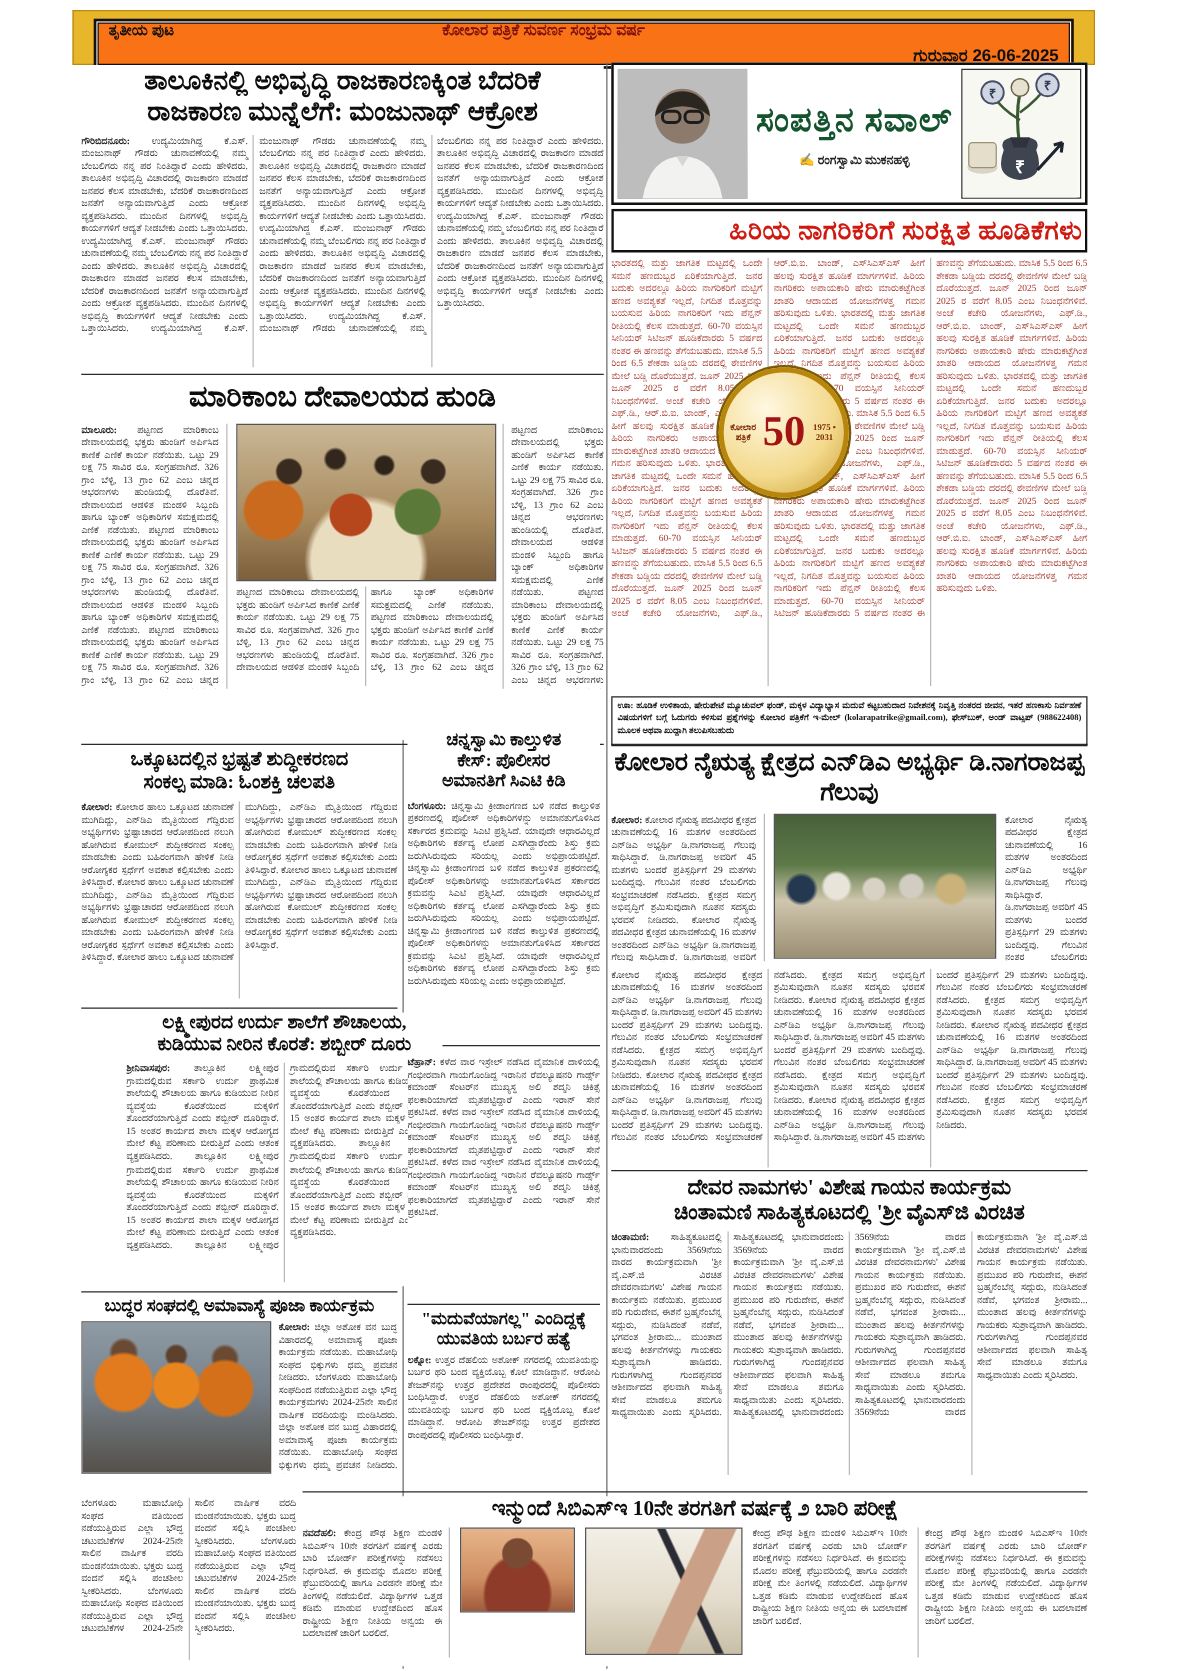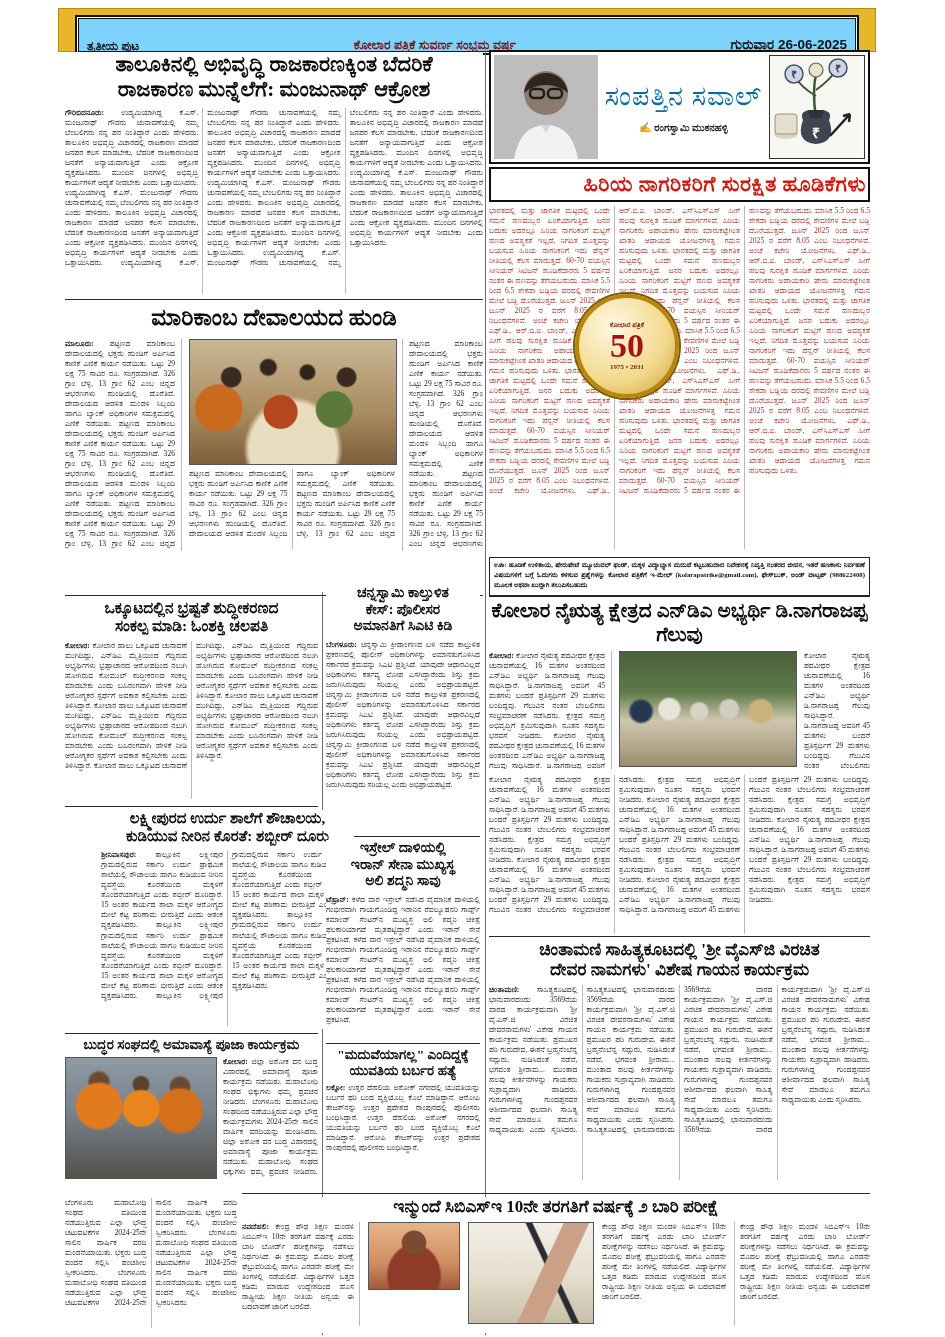--- a/index.html
+++ b/index.html
@@ -1,52 +1,52 @@
 <!DOCTYPE html>
 <html><head>
 <meta charset="utf-8">
 <style>
   html,body{margin:0;padding:0;background:#e8e8e4;}
   #page{position:relative;width:945px;height:1337px;background:#ffffff;margin:0 auto;
         font-family:"Liberation Serif",serif;overflow:hidden;}
   
   #mast-strip{position:absolute;left:58px;top:8px;width:816px;height:42px;background:#e7b62a;
       border:1px solid #b98a12;}
-  #mast-box{position:absolute;left:16px;top:6px;right:16px;height:40px;background:#7dd3fc;
+  #mast-box{position:absolute;left:16px;top:6px;right:16px;height:40px;background:#f97316;
       border:2px solid #111;box-shadow:inset 0 0 0 1px #fff, inset 0 0 0 2px #111;
-      display:flex;align-items:flex-end;justify-content:space-between;padding:0 10px;box-sizing:border-box;
+      display:flex;align-items:flex-start;justify-content:space-between;padding:0 10px;box-sizing:border-box;
       font-family:"Liberation Sans",sans-serif;}
   .mast-left{font-weight:bold;font-size:12px;color:#111;}
   .mast-center{font-weight:bold;font-size:12.5px;color:#7e0f0f;}
   .mast-right{font-weight:bold;font-size:13.5px;color:#101010;margin-top:20px;}
   
   .art{position:absolute;overflow:hidden;background:#fff;box-sizing:border-box;}
   .hl{font-weight:bold;text-align:center;color:#0d0d0d;line-height:1.18;}
   .body{font-size:7.6px;line-height:1.32;text-align:justify;color:#222;overflow:hidden;}
   .cols2{column-count:2;column-gap:9px;column-rule:1px solid #b9b9b9;}
   .cols3{column-count:3;column-gap:9px;column-rule:1px solid #b9b9b9;}
   .cols4{column-count:4;column-gap:9px;column-rule:1px solid #b9b9b9;}
   .dl{font-weight:bold;}
   .red{color:#a33327;}
   .rule-h{position:absolute;background:#2a2a2a;height:1px;}
   .rule-v{position:absolute;background:#6d6d6d;width:1px;}
   
   #saval-box{position:absolute;left:489px;top:50px;width:381px;height:114px;border:2px solid #101010;
       display:flex;align-items:stretch;padding:3px;box-sizing:border-box;gap:4px;background:#fff;}
   .author-ph{width:104px;background:linear-gradient(180deg,#d9d9d9,#9f9f9f);position:relative;flex:none;}
   .saval-mid{flex:1;display:flex;flex-direction:column;align-items:center;justify-content:center;}
-  .saval-title{font-size:27px;font-weight:normal;color:#0369a1;letter-spacing:1px;}
+  .saval-title{font-size:27px;font-weight:bold;color:#14532d;letter-spacing:1px;}
   .saval-byline{font-size:10px;color:#222;margin-top:10px;font-weight:bold;}
   .plant-ph{width:94px;border:1px solid #333;background:#fafaf6;flex:none;position:relative;}
   
   #red-hl-box{border:2px solid #101010;padding:3px 2px;margin-bottom:4px;}
   #red-hl-box .hl{color:#cf1a12;font-size:21px;letter-spacing:0.5px;text-align:right;}
   #logo50{position:absolute;left:86px;top:88px;width:96px;height:96px;border-radius:50%;
       background:radial-gradient(circle at 35% 30%,#fff8e2,#f3d98b 60%,#caa23a);
-      border:4px solid #b8860b;box-shadow:0 0 0 2px #7c5a06;display:flex;flex-direction:column;
+      border:4px solid #b8860b;box-shadow:0 0 0 2px #7c5a06;display:flex;
       align-items:center;justify-content:center;text-align:center;z-index:4;}
   #logo50 .l-top{font-size:7px;font-weight:bold;color:#7c2a06;}
   #logo50 .l-num{font-size:34px;font-weight:bold;color:#a31313;line-height:1;}
   #logo50 .l-sub{font-size:7px;font-weight:bold;color:#7c2a06;}
   #contact-box{position:absolute;left:489px;top:557px;width:381px;height:40px;border:1px solid #222;
       padding:2px 4px;box-sizing:border-box;font-size:6.8px;line-height:1.45;font-weight:bold;
       color:#111;text-align:justify;overflow:hidden;}
   
   .ph{position:relative;overflow:hidden;flex:none;}
   .hundi-ph{background:
@@ -244,35 +244,30 @@
       <div>ಲಕ್ಷ್ಮೀಪುರದ ಉರ್ದು ಶಾಲೆಗೆ ಶೌಚಾಲಯ,</div>
       <div>ಕುಡಿಯುವ ನೀರಿನ ಕೊರತೆ: ಶಬ್ಬೀರ್ ದೂರು</div>
     </div>
     <div class="body cols2" style="height:176px;margin-top:5px;">
       <span class="dl">ಶ್ರೀನಿವಾಸಪುರ:</span>
       <span>ತಾಲ್ಲೂಕಿನ ಲಕ್ಷ್ಮೀಪುರ ಗ್ರಾಮದಲ್ಲಿರುವ ಸರ್ಕಾರಿ ಉರ್ದು ಪ್ರಾಥಮಿಕ ಶಾಲೆಯಲ್ಲಿ ಶೌಚಾಲಯ ಹಾಗೂ ಕುಡಿಯುವ ನೀರಿನ ವ್ಯವಸ್ಥೆಯ ಕೊರತೆಯಿಂದ ಮಕ್ಕಳಿಗೆ ತೊಂದರೆಯಾಗುತ್ತಿದೆ ಎಂದು ಶಬ್ಬೀರ್ ದೂರಿದ್ದಾರೆ. 15 ಅಂತರ ಕಾರ್ಯದ ಶಾಲಾ ಮಕ್ಕಳ ಆರೋಗ್ಯದ ಮೇಲೆ ಕೆಟ್ಟ ಪರಿಣಾಮ ಬೀರುತ್ತಿದೆ ಎಂದು ಆತಂಕ ವ್ಯಕ್ತಪಡಿಸಿದರು.  ತಾಲ್ಲೂಕಿನ ಲಕ್ಷ್ಮೀಪುರ ಗ್ರಾಮದಲ್ಲಿರುವ ಸರ್ಕಾರಿ ಉರ್ದು ಪ್ರಾಥಮಿಕ ಶಾಲೆಯಲ್ಲಿ ಶೌಚಾಲಯ ಹಾಗೂ ಕುಡಿಯುವ ನೀರಿನ ವ್ಯವಸ್ಥೆಯ ಕೊರತೆಯಿಂದ ಮಕ್ಕಳಿಗೆ ತೊಂದರೆಯಾಗುತ್ತಿದೆ ಎಂದು ಶಬ್ಬೀರ್ ದೂರಿದ್ದಾರೆ. 15 ಅಂತರ ಕಾರ್ಯದ ಶಾಲಾ ಮಕ್ಕಳ ಆರೋಗ್ಯದ ಮೇಲೆ ಕೆಟ್ಟ ಪರಿಣಾಮ ಬೀರುತ್ತಿದೆ ಎಂದು ಆತಂಕ ವ್ಯಕ್ತಪಡಿಸಿದರು.  ತಾಲ್ಲೂಕಿನ ಲಕ್ಷ್ಮೀಪುರ ಗ್ರಾಮದಲ್ಲಿರುವ ಸರ್ಕಾರಿ ಉರ್ದು ಪ್ರಾಥಮಿಕ ಶಾಲೆಯಲ್ಲಿ ಶೌಚಾಲಯ ಹಾಗೂ ಕುಡಿಯುವ ನೀರಿನ ವ್ಯವಸ್ಥೆಯ ಕೊರತೆಯಿಂದ ಮಕ್ಕಳಿಗೆ ತೊಂದರೆಯಾಗುತ್ತಿದೆ ಎಂದು ಶಬ್ಬೀರ್ ದೂರಿದ್ದಾರೆ. 15 ಅಂತರ ಕಾರ್ಯದ ಶಾಲಾ ಮಕ್ಕಳ ಆರೋಗ್ಯದ ಮೇಲೆ ಕೆಟ್ಟ ಪರಿಣಾಮ ಬೀರುತ್ತಿದೆ ಎಂದು ಆತಂಕ ವ್ಯಕ್ತಪಡಿಸಿದರು.  ತಾಲ್ಲೂಕಿನ ಲಕ್ಷ್ಮೀಪುರ ಗ್ರಾಮದಲ್ಲಿರುವ ಸರ್ಕಾರಿ ಉರ್ದು ಪ್ರಾಥಮಿಕ ಶಾಲೆಯಲ್ಲಿ ಶೌಚಾಲಯ ಹಾಗೂ ಕುಡಿಯುವ ನೀರಿನ ವ್ಯವಸ್ಥೆಯ ಕೊರತೆಯಿಂದ ಮಕ್ಕಳಿಗೆ ತೊಂದರೆಯಾಗುತ್ತಿದೆ ಎಂದು ಶಬ್ಬೀರ್ ದೂರಿದ್ದಾರೆ. 15 ಅಂತರ ಕಾರ್ಯದ ಶಾಲಾ ಮಕ್ಕಳ ಆರೋಗ್ಯದ ಮೇಲೆ ಕೆಟ್ಟ ಪರಿಣಾಮ ಬೀರುತ್ತಿದೆ ಎಂದು ಆತಂಕ ವ್ಯಕ್ತಪಡಿಸಿದರು. </span>
     </div>
   </div>
 
   <div class="art" style="left:326px;top:840px;width:154px;height:200px;">
-    <div class="hl" style="font-size:14px;">
-      <div>ಇಸ್ರೇಲ್ ದಾಳಿಯಲ್ಲಿ</div>
-      <div>ಇರಾನ್ ಸೇನಾ ಮುಖ್ಯಸ್ಥ</div>
-      <div>ಅಲಿ ಶದ್ಮನಿ ಸಾವು</div>
-    </div>
     <div class="body" style="height:140px;margin-top:5px;">
       <span class="dl">ಟೆಹ್ರಾನ್:</span>
       <span>ಕಳೆದ ವಾರ ಇಸ್ರೇಲ್ ನಡೆಸಿದ ವೈಮಾನಿಕ ದಾಳಿಯಲ್ಲಿ ಗಂಭೀರವಾಗಿ ಗಾಯಗೊಂಡಿದ್ದ ಇರಾನಿನ ರೆವಲ್ಯೂಷನರಿ ಗಾರ್ಡ್ಸ್ ಕಮಾಂಡ್ ಸೆಂಟರ್‌ನ ಮುಖ್ಯಸ್ಥ ಅಲಿ ಶದ್ಮನಿ ಚಿಕಿತ್ಸೆ ಫಲಕಾರಿಯಾಗದೆ ಮೃತಪಟ್ಟಿದ್ದಾರೆ ಎಂದು ಇರಾನ್ ಸೇನೆ ಪ್ರಕಟಿಸಿದೆ.  ಕಳೆದ ವಾರ ಇಸ್ರೇಲ್ ನಡೆಸಿದ ವೈಮಾನಿಕ ದಾಳಿಯಲ್ಲಿ ಗಂಭೀರವಾಗಿ ಗಾಯಗೊಂಡಿದ್ದ ಇರಾನಿನ ರೆವಲ್ಯೂಷನರಿ ಗಾರ್ಡ್ಸ್ ಕಮಾಂಡ್ ಸೆಂಟರ್‌ನ ಮುಖ್ಯಸ್ಥ ಅಲಿ ಶದ್ಮನಿ ಚಿಕಿತ್ಸೆ ಫಲಕಾರಿಯಾಗದೆ ಮೃತಪಟ್ಟಿದ್ದಾರೆ ಎಂದು ಇರಾನ್ ಸೇನೆ ಪ್ರಕಟಿಸಿದೆ.  ಕಳೆದ ವಾರ ಇಸ್ರೇಲ್ ನಡೆಸಿದ ವೈಮಾನಿಕ ದಾಳಿಯಲ್ಲಿ ಗಂಭೀರವಾಗಿ ಗಾಯಗೊಂಡಿದ್ದ ಇರಾನಿನ ರೆವಲ್ಯೂಷನರಿ ಗಾರ್ಡ್ಸ್ ಕಮಾಂಡ್ ಸೆಂಟರ್‌ನ ಮುಖ್ಯಸ್ಥ ಅಲಿ ಶದ್ಮನಿ ಚಿಕಿತ್ಸೆ ಫಲಕಾರಿಯಾಗದೆ ಮೃತಪಟ್ಟಿದ್ದಾರೆ ಎಂದು ಇರಾನ್ ಸೇನೆ ಪ್ರಕಟಿಸಿದೆ. </span>
     </div>
   </div>
 
   <div class="art" style="left:489px;top:940px;width:381px;height:250px;">
     <div class="hl" style="font-size:17px;">
+      <div>ದೇವರ ನಾಮಗಳು' ವಿಶೇಷ ಗಾಯನ ಕಾರ್ಯಕ್ರಮ</div>
       <div>ಚಿಂತಾಮಣಿ ಸಾಹಿತ್ಯಕೂಟದಲ್ಲಿ 'ಶ್ರೀ ವೈಎಸ್‌ಜಿ ವಿರಚಿತ</div>
-      <div>ದೇವರ ನಾಮಗಳು' ವಿಶೇಷ ಗಾಯನ ಕಾರ್ಯಕ್ರಮ</div>
     </div>
     <div class="body cols4" style="height:195px;margin-top:5px;">
       <span class="dl">ಚಿಂತಾಮಣಿ:</span>
       <span>ಸಾಹಿತ್ಯಕೂಟದಲ್ಲಿ ಭಾನುವಾರದಂದು 3569ನೆಯ ವಾರದ ಕಾರ್ಯಕ್ರಮವಾಗಿ 'ಶ್ರೀ ವೈ.ಎಸ್.ಜಿ ವಿರಚಿತ ದೇವರನಾಮಗಳು' ವಿಶೇಷ ಗಾಯನ ಕಾರ್ಯಕ್ರಮ ನಡೆಯಿತು. ಪ್ರಮುಖರ ಪರಿ ಗುರುದೇವ, ಈಶನೆ ಬ್ರಹ್ಮನೆಂಬೆನ್ನ ಸದ್ಗುರು, ನುಡಿಸಿದಂತೆ ನಡೆವೆ, ಭಗವಂತ ಶ್ರೀರಾಮ... ಮುಂತಾದ ಹಲವು ಕೀರ್ತನೆಗಳನ್ನು ಗಾಯಕರು ಸುಶ್ರಾವ್ಯವಾಗಿ ಹಾಡಿದರು. ಗುರುಗಳಾಗಿದ್ದ ಗುಂದಪ್ಪನವರ ಆಶೀರ್ವಾದದ ಫಲವಾಗಿ ಸಾಹಿತ್ಯ ಸೇವೆ ಮಾಡಲೂ ತಮಗೂ ಸಾಧ್ಯವಾಯಿತು ಎಂದು ಸ್ಮರಿಸಿದರು.  ಸಾಹಿತ್ಯಕೂಟದಲ್ಲಿ ಭಾನುವಾರದಂದು 3569ನೆಯ ವಾರದ ಕಾರ್ಯಕ್ರಮವಾಗಿ 'ಶ್ರೀ ವೈ.ಎಸ್.ಜಿ ವಿರಚಿತ ದೇವರನಾಮಗಳು' ವಿಶೇಷ ಗಾಯನ ಕಾರ್ಯಕ್ರಮ ನಡೆಯಿತು. ಪ್ರಮುಖರ ಪರಿ ಗುರುದೇವ, ಈಶನೆ ಬ್ರಹ್ಮನೆಂಬೆನ್ನ ಸದ್ಗುರು, ನುಡಿಸಿದಂತೆ ನಡೆವೆ, ಭಗವಂತ ಶ್ರೀರಾಮ... ಮುಂತಾದ ಹಲವು ಕೀರ್ತನೆಗಳನ್ನು ಗಾಯಕರು ಸುಶ್ರಾವ್ಯವಾಗಿ ಹಾಡಿದರು. ಗುರುಗಳಾಗಿದ್ದ ಗುಂದಪ್ಪನವರ ಆಶೀರ್ವಾದದ ಫಲವಾಗಿ ಸಾಹಿತ್ಯ ಸೇವೆ ಮಾಡಲೂ ತಮಗೂ ಸಾಧ್ಯವಾಯಿತು ಎಂದು ಸ್ಮರಿಸಿದರು.  ಸಾಹಿತ್ಯಕೂಟದಲ್ಲಿ ಭಾನುವಾರದಂದು 3569ನೆಯ ವಾರದ ಕಾರ್ಯಕ್ರಮವಾಗಿ 'ಶ್ರೀ ವೈ.ಎಸ್.ಜಿ ವಿರಚಿತ ದೇವರನಾಮಗಳು' ವಿಶೇಷ ಗಾಯನ ಕಾರ್ಯಕ್ರಮ ನಡೆಯಿತು. ಪ್ರಮುಖರ ಪರಿ ಗುರುದೇವ, ಈಶನೆ ಬ್ರಹ್ಮನೆಂಬೆನ್ನ ಸದ್ಗುರು, ನುಡಿಸಿದಂತೆ ನಡೆವೆ, ಭಗವಂತ ಶ್ರೀರಾಮ... ಮುಂತಾದ ಹಲವು ಕೀರ್ತನೆಗಳನ್ನು ಗಾಯಕರು ಸುಶ್ರಾವ್ಯವಾಗಿ ಹಾಡಿದರು. ಗುರುಗಳಾಗಿದ್ದ ಗುಂದಪ್ಪನವರ ಆಶೀರ್ವಾದದ ಫಲವಾಗಿ ಸಾಹಿತ್ಯ ಸೇವೆ ಮಾಡಲೂ ತಮಗೂ ಸಾಧ್ಯವಾಯಿತು ಎಂದು ಸ್ಮರಿಸಿದರು.  ಸಾಹಿತ್ಯಕೂಟದಲ್ಲಿ ಭಾನುವಾರದಂದು 3569ನೆಯ ವಾರದ ಕಾರ್ಯಕ್ರಮವಾಗಿ 'ಶ್ರೀ ವೈ.ಎಸ್.ಜಿ ವಿರಚಿತ ದೇವರನಾಮಗಳು' ವಿಶೇಷ ಗಾಯನ ಕಾರ್ಯಕ್ರಮ ನಡೆಯಿತು. ಪ್ರಮುಖರ ಪರಿ ಗುರುದೇವ, ಈಶನೆ ಬ್ರಹ್ಮನೆಂಬೆನ್ನ ಸದ್ಗುರು, ನುಡಿಸಿದಂತೆ ನಡೆವೆ, ಭಗವಂತ ಶ್ರೀರಾಮ... ಮುಂತಾದ ಹಲವು ಕೀರ್ತನೆಗಳನ್ನು ಗಾಯಕರು ಸುಶ್ರಾವ್ಯವಾಗಿ ಹಾಡಿದರು. ಗುರುಗಳಾಗಿದ್ದ ಗುಂದಪ್ಪನವರ ಆಶೀರ್ವಾದದ ಫಲವಾಗಿ ಸಾಹಿತ್ಯ ಸೇವೆ ಮಾಡಲೂ ತಮಗೂ ಸಾಧ್ಯವಾಯಿತು ಎಂದು ಸ್ಮರಿಸಿದರು. </span>
     </div>
   </div>
 
   <div class="art" style="left:65px;top:1037px;width:253px;height:152px;">
     <div class="hl" style="font-size:13.5px;">ಬುದ್ಧರ ಸಂಘದಲ್ಲಿ ಅಮಾವಾಸ್ಯೆ ಪೂಜಾ ಕಾರ್ಯಕ್ರಮ</div>
     <div style="display:flex;gap:6px;margin-top:4px;height:122px;">

